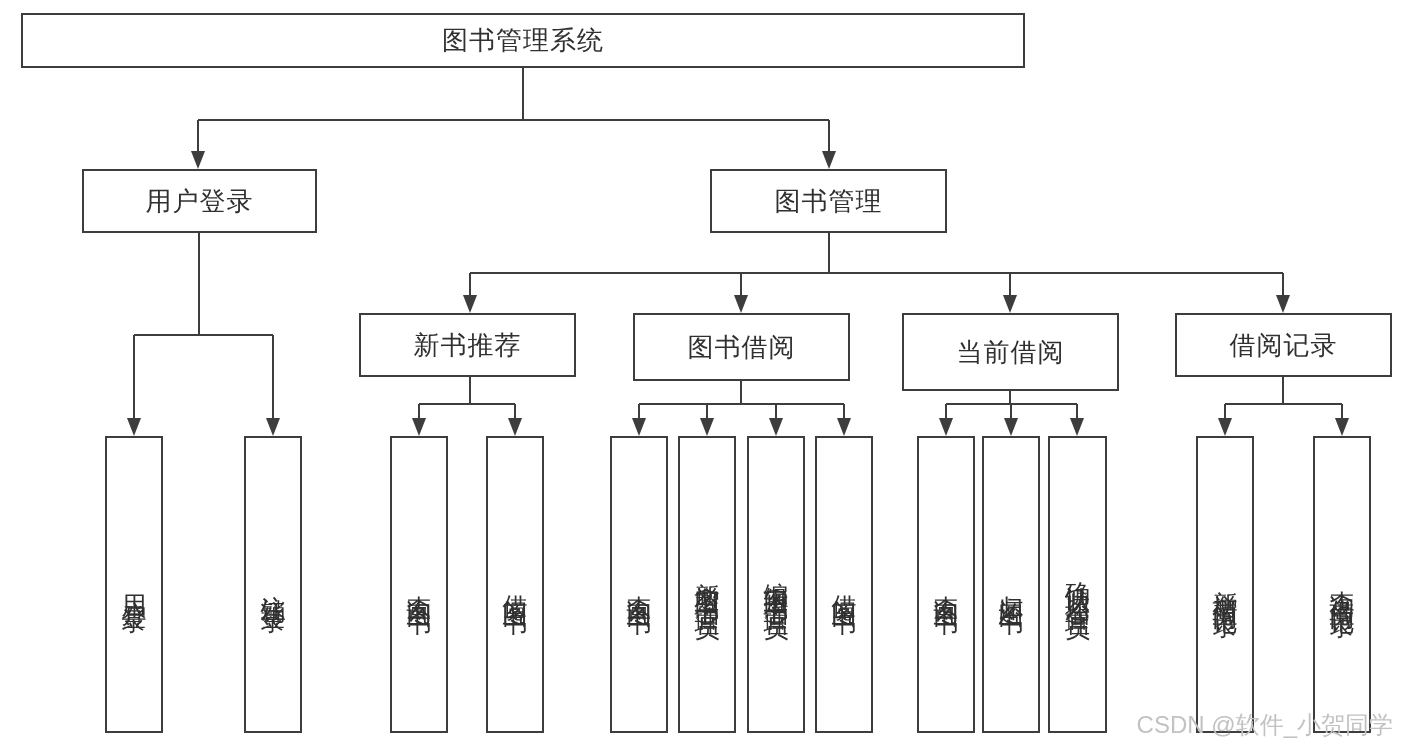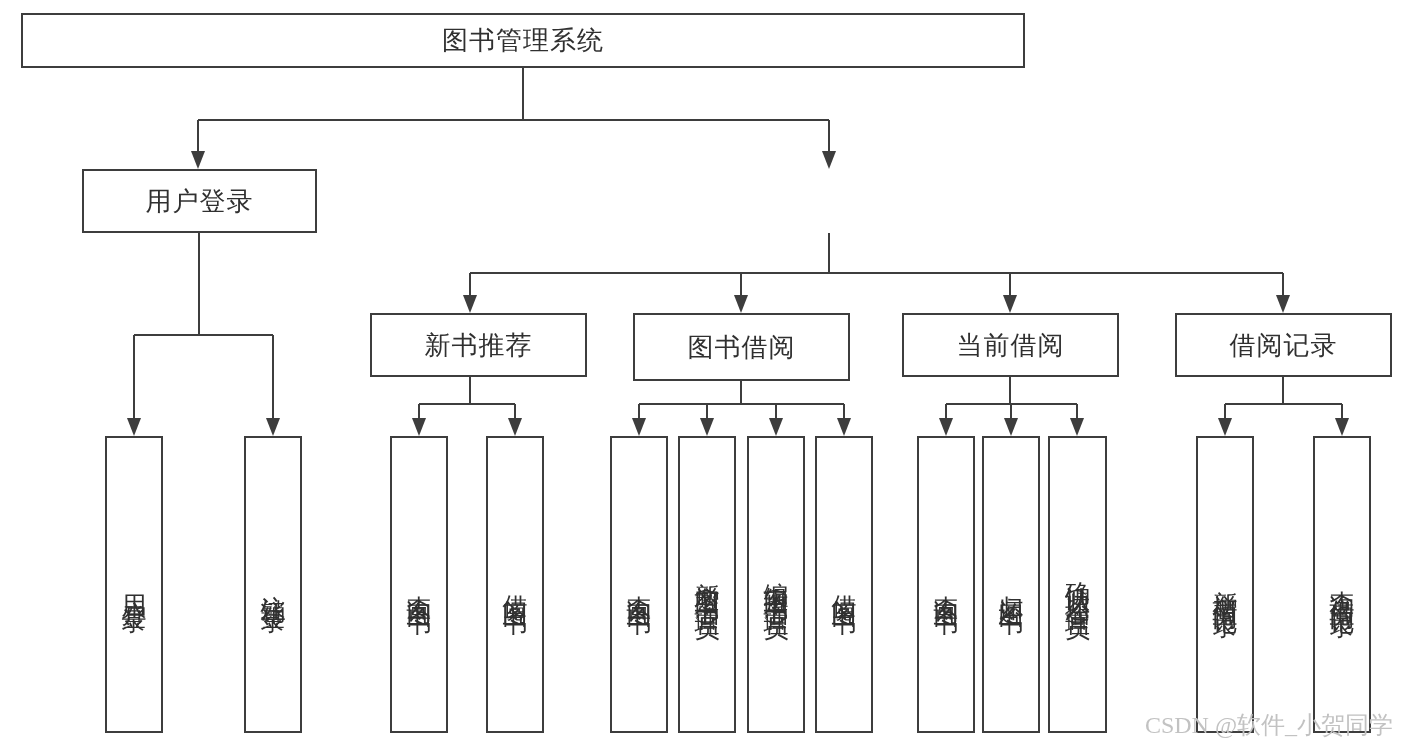--- a/index.html
+++ b/index.html
@@ -7,21 +7,21 @@
     --text:#303030;
     --wm:#c2c2c2;
     --bg:#ffffff;
   }
   html,body{margin:0;padding:0;background:#fff;}
   .stage{
     position:relative;
     width:1405px;height:747px;
     background:var(--bg);
     overflow:hidden;
-    font-family:Liberation Serif, serif;
+    font-family:Liberation Sans, sans-serif;
     text-align:center;
   }
   svg.connectors{position:absolute;left:0;top:0;}
   .box{
     position:absolute;
     box-sizing:border-box;
     border:2px solid var(--line);
     background:#fff;
     display:flex;
     align-items:center;
@@ -118,28 +118,31 @@
     </g>
   </svg>
 
   <div class="box hbox" style="left:21px;top:13px;width:1004px;height:55px">
     <span>图书管理系统</span>
   </div>
 
   <div class="box hbox" style="left:82px;top:169px;width:235px;height:64px">
     <span>用户登录</span>
   </div>
+  <div class="box hbox" style="left:710px;top:169px;width:237px;height:64px">
+    <span>图书管理</span>
+  </div>
 
-  <div class="box hbox" style="left:370px;top:313px;width:217px;height:64px">
+  <div class="box hbox" style="left:359px;top:313px;width:217px;height:64px">
     <span>新书推荐</span>
   </div>
   <div class="box hbox" style="left:633px;top:313px;width:217px;height:68px">
     <span>图书借阅</span>
   </div>
-  <div class="box hbox" style="left:902px;top:313px;width:217px;height:64px">
+  <div class="box hbox" style="left:902px;top:313px;width:217px;height:78px">
     <span>当前借阅</span>
   </div>
   <div class="box hbox" style="left:1175px;top:313px;width:217px;height:64px">
     <span>借阅记录</span>
   </div>
 
   <div class="box vbox" style="left:105px;top:436px;width:58px;height:297px">
     <span>用户登录</span>
   </div>
   <div class="box vbox" style="left:244px;top:436px;width:58px;height:297px">

